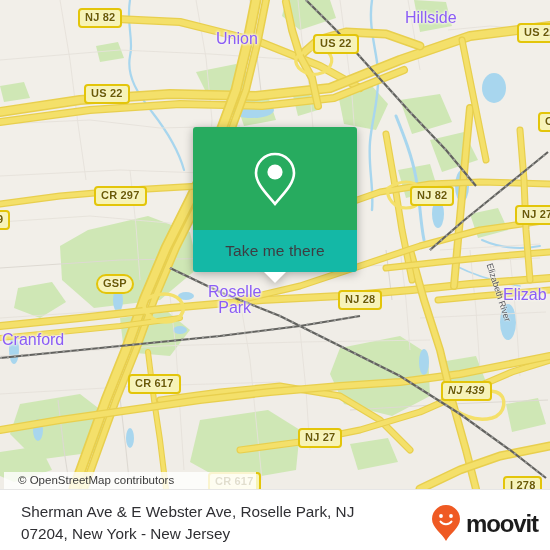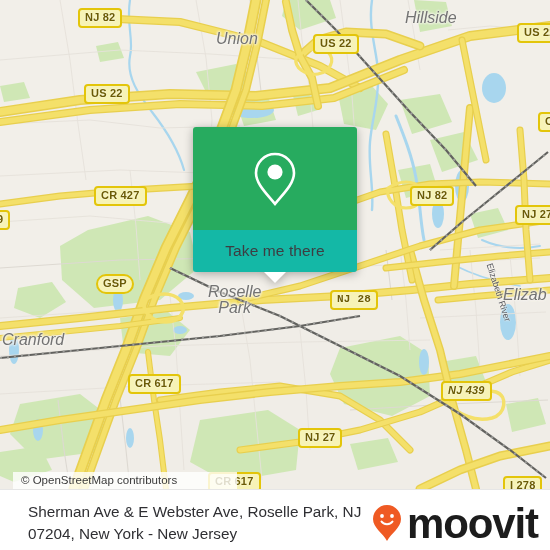--- a/index.html
+++ b/index.html
@@ -31,46 +31,45 @@
     font-weight: bold;
     letter-spacing: 0.2px;
     padding: 1px 5px 2px 5px;
     white-space: nowrap;
     line-height: 13px;
     text-shadow: 0 0 2px #fff;
   }
   
   .place {
     position: absolute;
-    color: #737373;
+    color: #8b5cf6;
     white-space: nowrap;
     text-shadow: 0 0 3px #f6f4ef, 0 0 3px #f6f4ef, 0 0 3px #f6f4ef, 0 0 2px #f6f4ef;
     font-weight: normal;
-    font-style: italic;
   }
   .place.big  { font-size: 16px; }
   .place.mid  { font-size: 16px; }
   .place.two  { font-size: 16px; text-align: center; line-height: 16px; }
   .river {
     position: absolute;
     color: #5a5a60;
     font-size: 9px;
     white-space: nowrap;
     text-shadow: 0 0 2px #f6f4ef, 0 0 2px #f6f4ef;
   }
 
   
   .attrib {
-    position: absolute; left: 13px; bottom: 0;
-    width: 224px; height: 17px;
+    position: absolute; left: 4px; bottom: 0;
+    width: 252px; height: 17px;
     background: rgba(255,255,255,0.80);
     color: #3a3a3a;
     font-size: 11.5px;
     line-height: 17px;
-    padding-left: 8px;
+    padding-left: 14px;
     white-space: nowrap;
   }
 
   
   .popup {
     position: absolute;
     left: 193px; top: 127px;
     width: 164px;
     filter: drop-shadow(0 2px 5px rgba(0,0,0,0.30));
   }
@@ -105,34 +104,34 @@
   
   .footer {
     position: absolute; left: 0; top: 489px;
     width: 550px; height: 61px;
     background: #ffffff;
     border-top: 1px solid #e6e6e6;
     display: flex; align-items: center;
   }
   .footer-title {
     position: absolute;
-    left: 28px; top: 11px;
+    left: 21px; top: 11px;
     width: 370px;
     color: #2f2f33;
     font-size: 15.3px;
     line-height: 22px;
   }
   .brand {
     position: absolute;
     right: 12px; top: 14px;
     display: flex; align-items: center; gap: 5px;
   }
   .brand-word {
     color: #1c1c1c;
-    font-size: 42px;
+    font-size: 24px;
     font-weight: bold;
     letter-spacing: -1.1px;
     line-height: 31px;
   }
 </style>
 </head>
 <body>
 
 <div id="root">
 
@@ -320,26 +319,26 @@
     </div>
     <div class="place big" style="left:2px; top:331px;">Cranford</div>
     <div class="place big" style="left:503px; top:286px;">Elizab</div>
     <div class="river" style="left:494px; top:262px; transform:rotate(72deg); transform-origin:left top;">Elizabeth River</div>
 
     <div class="shield" style="left:78px;  top:8px;">NJ 82</div>
     <div class="shield" style="left:313px; top:34px;">US 22</div>
     <div class="shield" style="left:517px; top:23px;">US 22</div>
     <div class="shield" style="left:84px;  top:84px;">US 22</div>
     <div class="shield" style="left:494px; top:112px;margin-left:44px;">CR 623</div>
-    <div class="shield" style="left:94px;  top:186px;">CR 427</div>
+    <div class="shield" style="left:94px;  top:186px;">CR 297</div>
     <div class="shield" style="left:410px; top:186px;">NJ 82</div>
     <div class="shield" style="left:515px; top:205px;">NJ 27</div>
     <div class="shield" style="left:-10px; top:210px;">9</div>
     <div class="shield" style="left:96px;  top:274px;border-radius:10px;">GSP</div>
-    <div class="shield" style="left:330px; top:290px;font-family:Liberation Mono, monospace;">NJ 28</div>
+    <div class="shield" style="left:338px; top:290px;">NJ 28</div>
     <div class="shield" style="left:128px; top:374px;">CR 617</div>
     <div class="shield" style="left:441px; top:381px;font-style:italic;">NJ 439</div>
     <div class="shield" style="left:298px; top:428px;">NJ 27</div>
     <div class="shield" style="left:208px; top:472px;">CR 617</div>
     <div class="shield" style="left:503px; top:476px;">I 278</div>
 
     <div class="attrib">© OpenStreetMap contributors</div>
 
     <div class="popup">
       <div class="popup-top">

